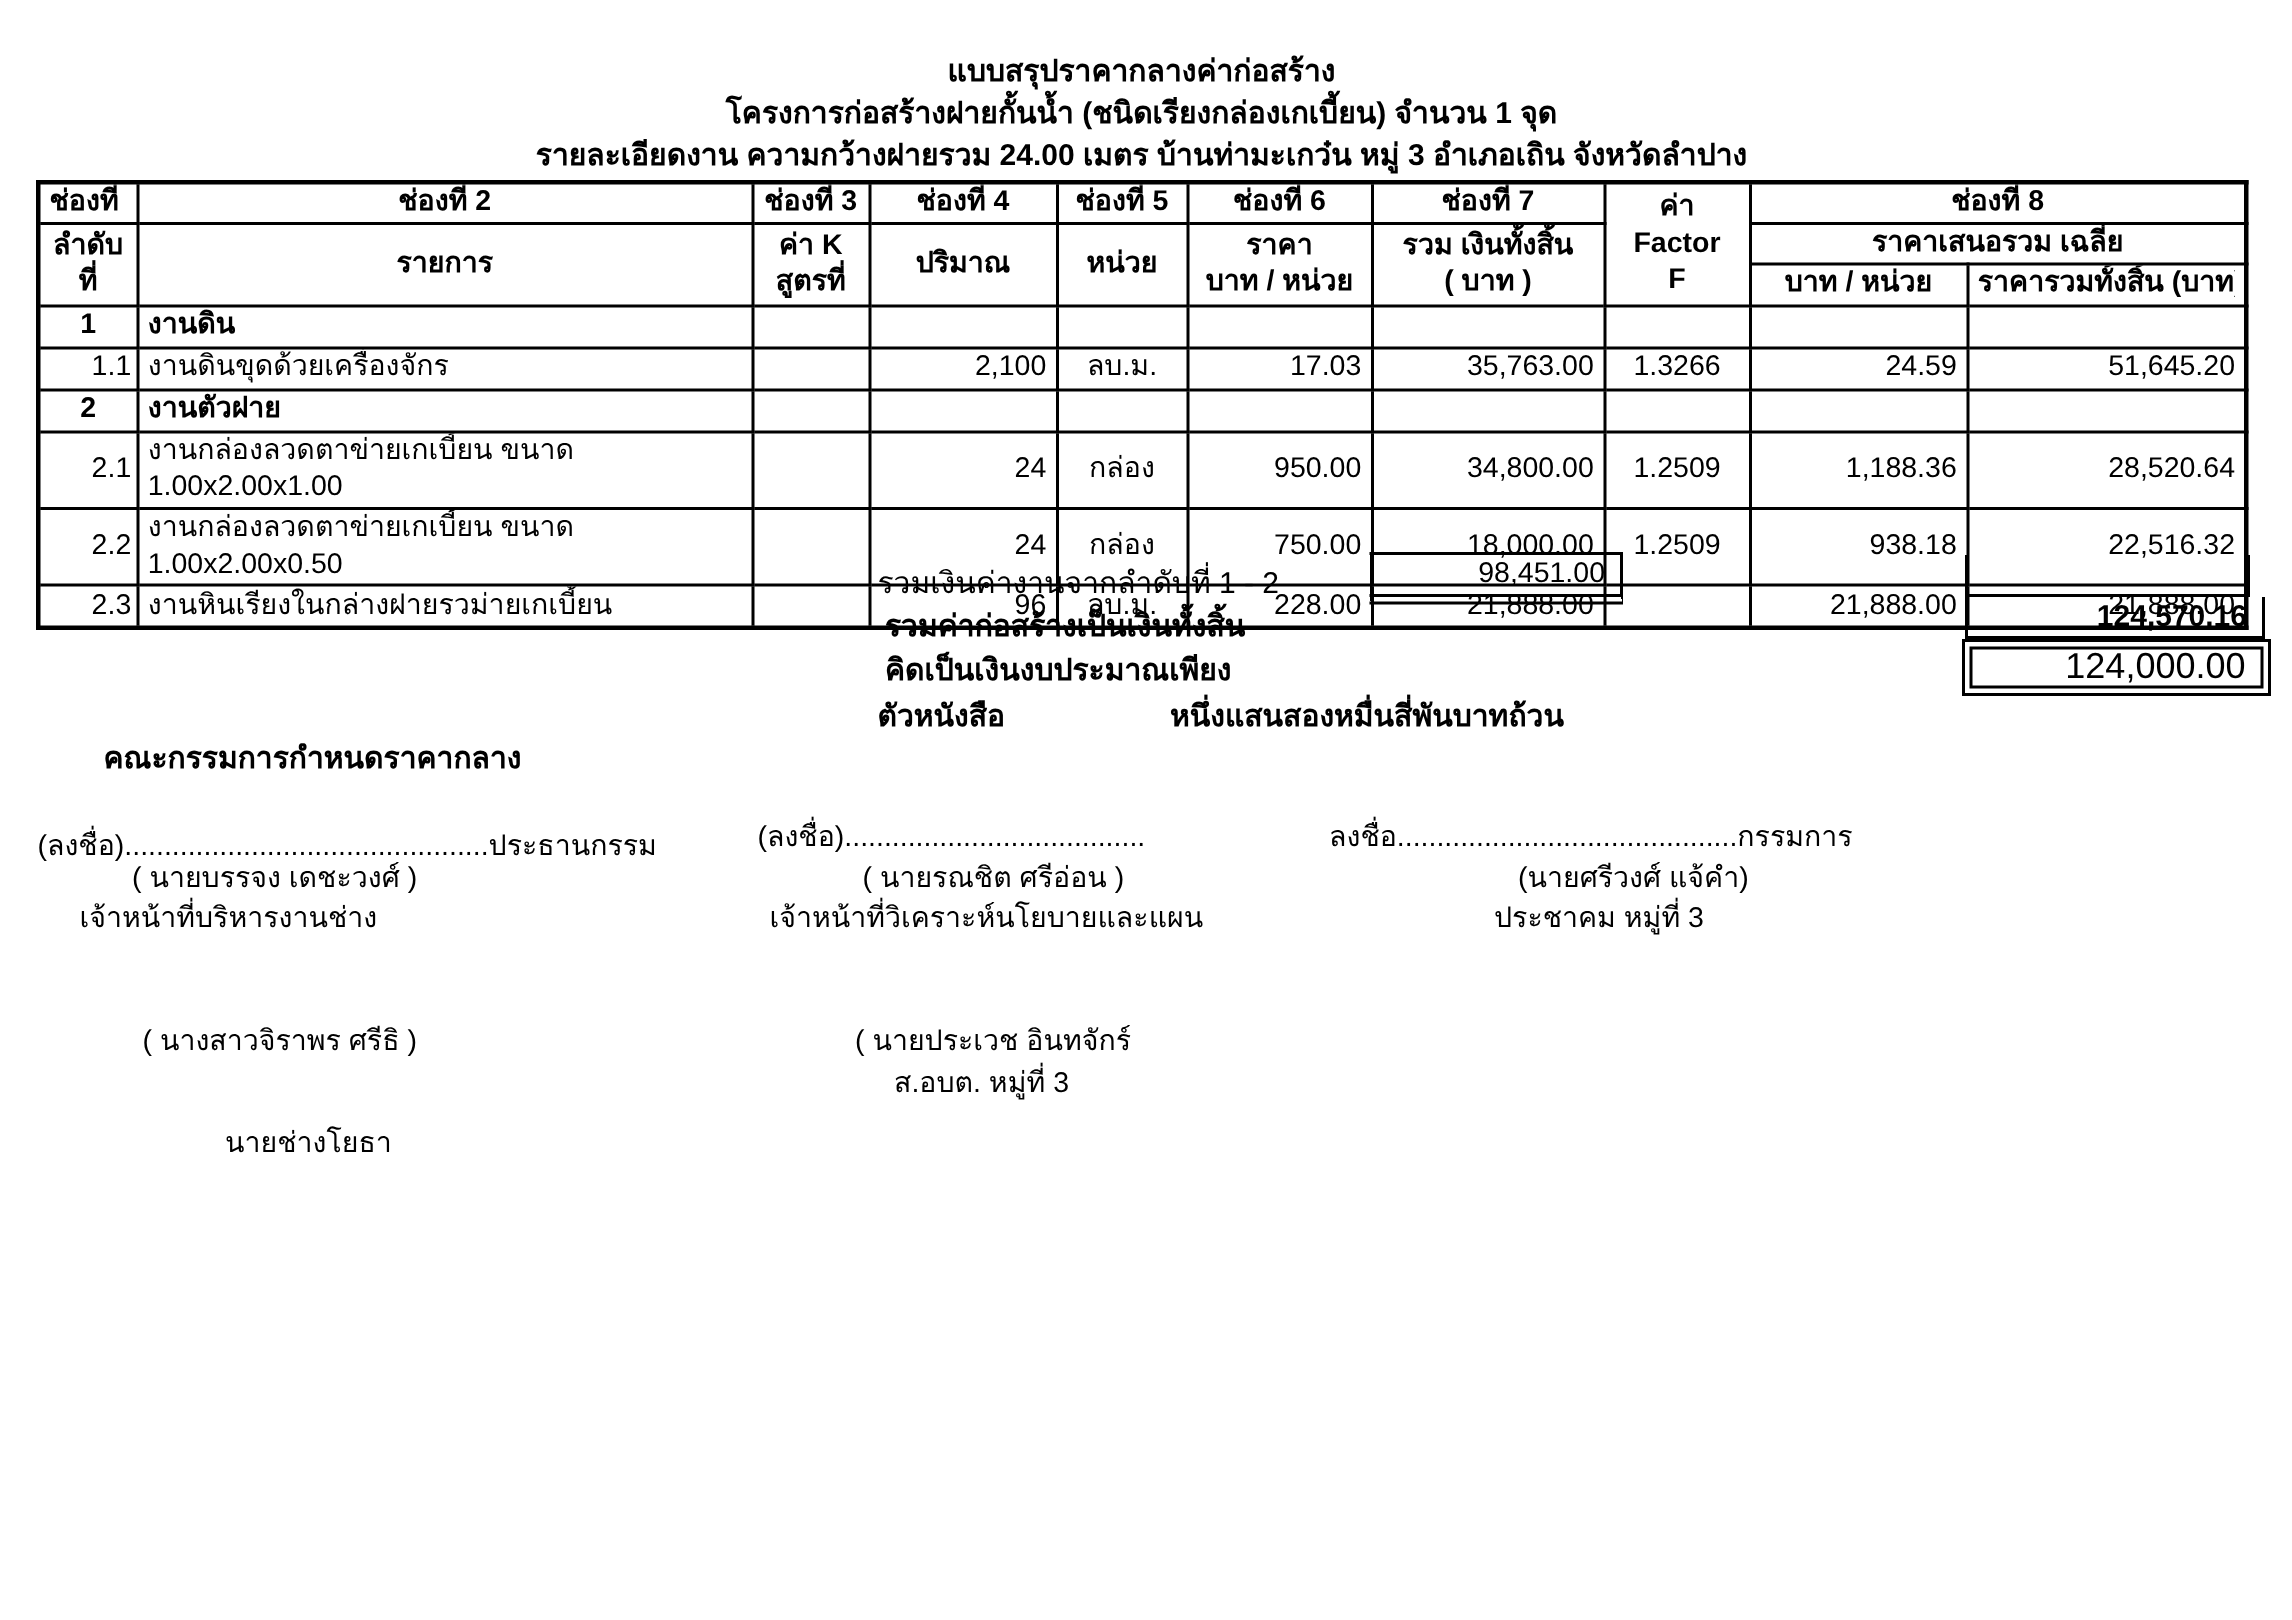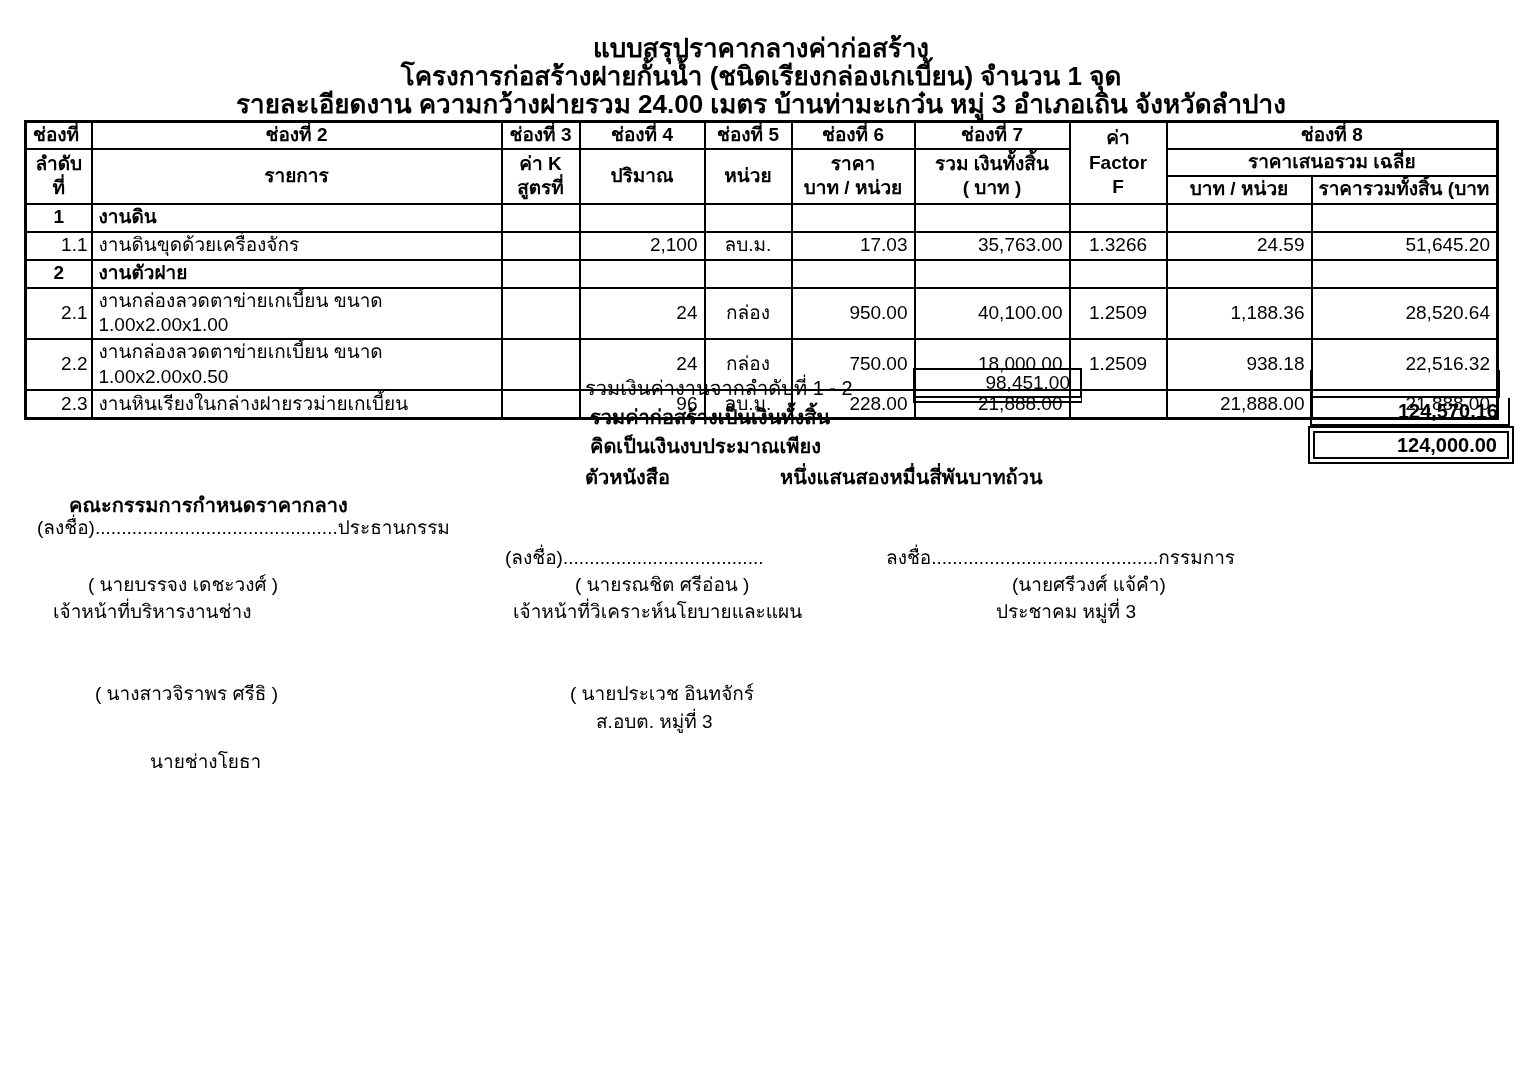--- a/index.html
+++ b/index.html
@@ -3,21 +3,21 @@
 <meta charset="utf-8">
 <style>
   html,body{margin:0;padding:0;background:#ffffff;}
   .page{
     position:relative;width:1528px;height:1080px;background:#ffffff;
     font-family:"Liberation Sans","DejaVu Sans",sans-serif;color:#000;
     overflow:hidden;
   }
   
   .titles{position:absolute;top:34px;left:0;width:1522px;text-align:center;
-    font-weight:bold;font-size:26px;line-height:28px;}
+    font-weight:bold;font-size:20px;line-height:28px;}
   
   table.main{
     position:absolute;left:24px;top:120px;width:1472px;
     border-collapse:collapse;table-layout:fixed;
     font-size:19px;border:3px solid #000;
   }
   table.main td{
     border:2px solid #000;padding:0 6px;overflow:hidden;
     white-space:pre-line;line-height:1.3;vertical-align:middle;
   }
@@ -37,21 +37,21 @@
     border:2px solid #000;border-bottom:7px double #000;
     font-size:19px;text-align:right;padding-right:10px;line-height:26px;
   }
   .lastcol1{position:absolute;left:1310px;top:370px;width:186px;height:26px;
     border-left:2px solid #000;border-right:2px solid #000;border-bottom:2px solid #000;}
   .lastcol2{position:absolute;left:1310px;top:398px;width:186px;height:26px;
     border-left:2px solid #000;border-right:2px solid #000;border-bottom:2px solid #000;
     font-size:20px;font-weight:bold;text-align:right;padding-right:10px;line-height:26px;}
   .lastcol3{position:absolute;left:1308px;top:426px;width:182px;height:24px;
     border:7px double #000;
-    font-size:20px;font-weight:bold;text-align:right;padding-right:10px;line-height:24px;}
+    font-size:24px;font-weight:normal;text-align:right;padding-right:10px;line-height:24px;}
   
   .sig, .sname, .stitle{position:absolute;font-size:19px;white-space:nowrap;}
   .committee-heading{position:absolute;left:25px;top:489px;font-size:20px;font-weight:bold;margin-left:44px;}
 </style>
 </head>
 <body>
 
 <div class="page">
 
   <div class="titles">
@@ -142,21 +142,21 @@
       <td class="right"></td>
       <td class="right"></td>
     </tr>
     <tr class="item" style="height:28px">
       <td class="no">2.1</td>
       <td class="left">งานกล่องลวดตาข่ายเกเบี้ยน ขนาด 1.00x2.00x1.00</td>
       <td></td>
       <td class="right">24</td>
       <td class="center">กล่อง</td>
       <td class="right">950.00</td>
-      <td class="right">40,100.00</td>
+      <td class="right">34,800.00</td>
       <td class="center">1.2509</td>
       <td class="right">1,188.36</td>
       <td class="right">28,520.64</td>
     </tr>
     <tr class="item" style="height:28px">
       <td class="no">2.2</td>
       <td class="left">งานกล่องลวดตาข่ายเกเบี้ยน ขนาด 1.00x2.00x0.50</td>
       <td></td>
       <td class="right">24</td>
       <td class="center">กล่อง</td>
@@ -189,21 +189,21 @@
   <div class="lastcol2">124,570.16</div>
 
   <div class="slabel bold" style="left:590px;top:430px;">คิดเป็นเงินงบประมาณเพียง</div>
   <div class="lastcol3">124,000.00</div>
 
   <div class="slabel bold" style="left:585px;top:461px;">ตัวหนังสือ</div>
   <div class="slabel bold" style="left:780px;top:461px;">หนึ่งแสนสองหมื่นสี่พันบาทถ้วน</div>
 
   <div class="committee-heading">คณะกรรมการกำหนดราคากลาง</div>
 
-  <div class="sig" style="left:25px;top:512px;margin-left:12px;">(ลงชื่อ)..............................................ประธานกรรม</div>
+  <div class="sig" style="left:25px;top:548px;">(ลงชื่อ)..............................................ประธานกรรม</div>
   <div class="sig" style="left:505px;top:542px;">(ลงชื่อ)......................................</div>
   <div class="sig" style="left:886px;top:542px;">ลงชื่อ...........................................กรรมการ</div>
 
   <div class="sname" style="left:88px;top:569px;">( นายบรรจง  เดชะวงศ์ )</div>
   <div class="sname" style="left:575px;top:569px;">( นายรณชิต  ศรีอ่อน )</div>
   <div class="sname" style="left:1012px;top:569px;">(นายศรีวงศ์   แจ้คำ)</div>
 
   <div class="stitle" style="left:53px;top:596px;">เจ้าหน้าที่บริหารงานช่าง</div>
   <div class="stitle" style="left:513px;top:596px;">เจ้าหน้าที่วิเคราะห์นโยบายและแผน</div>
   <div class="stitle" style="left:996px;top:596px;">ประชาคม หมู่ที่ 3</div>

